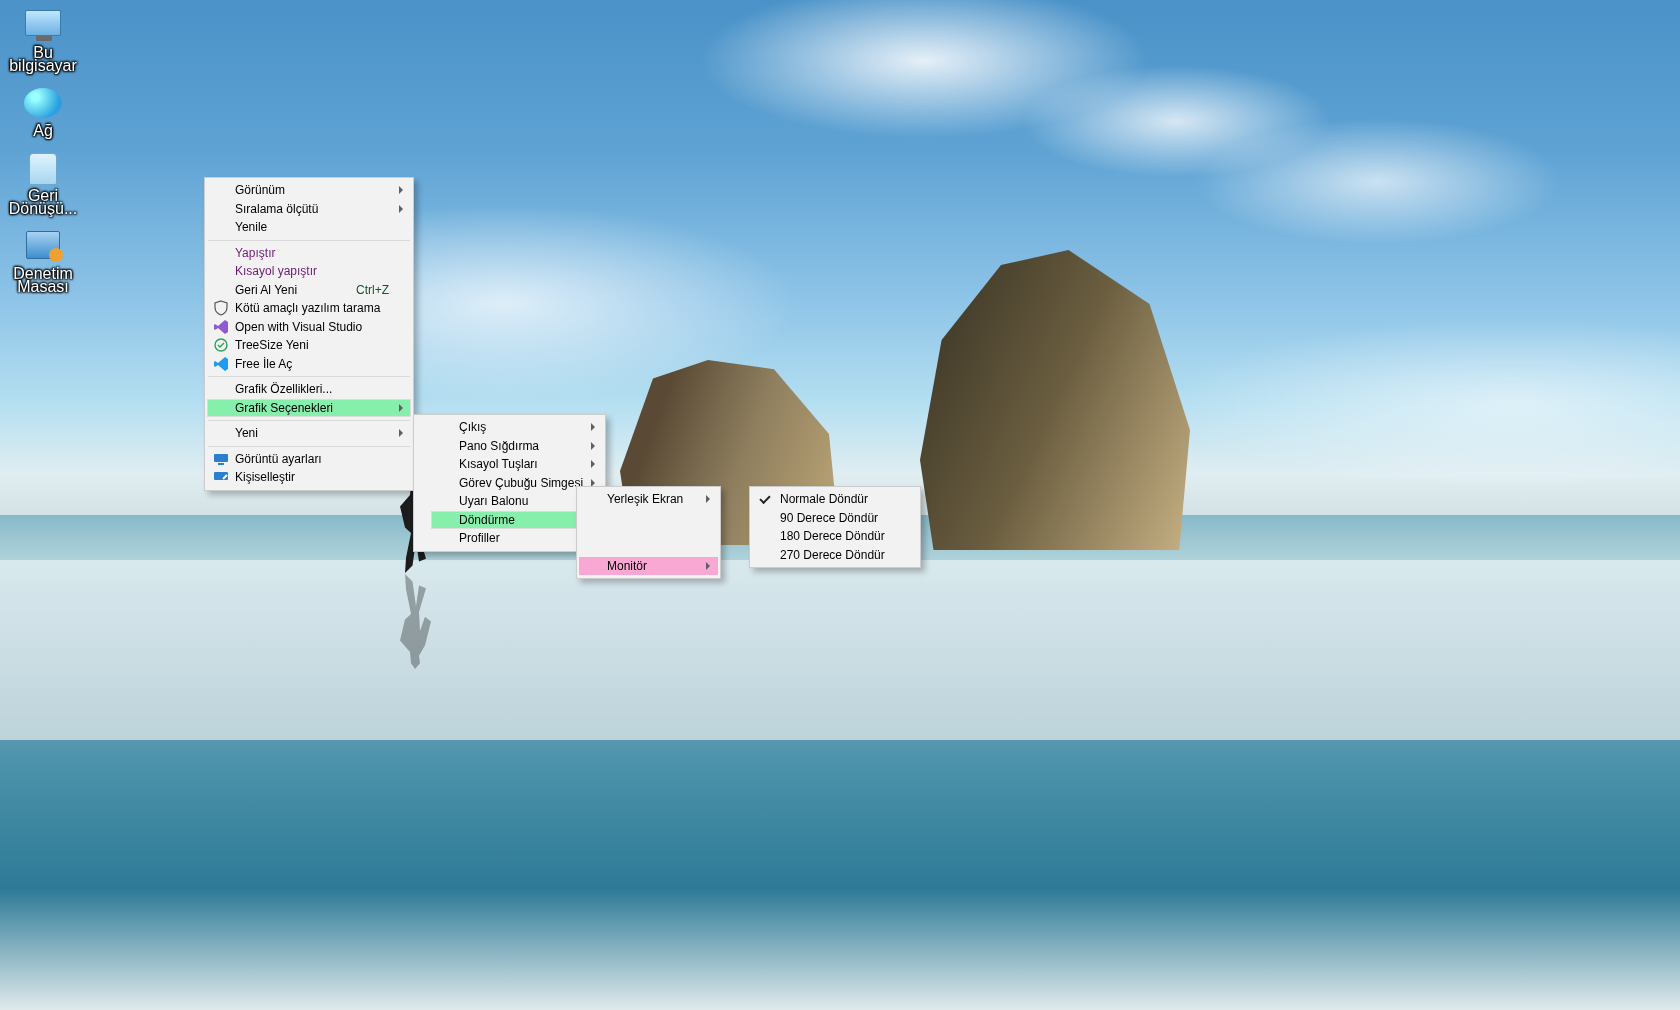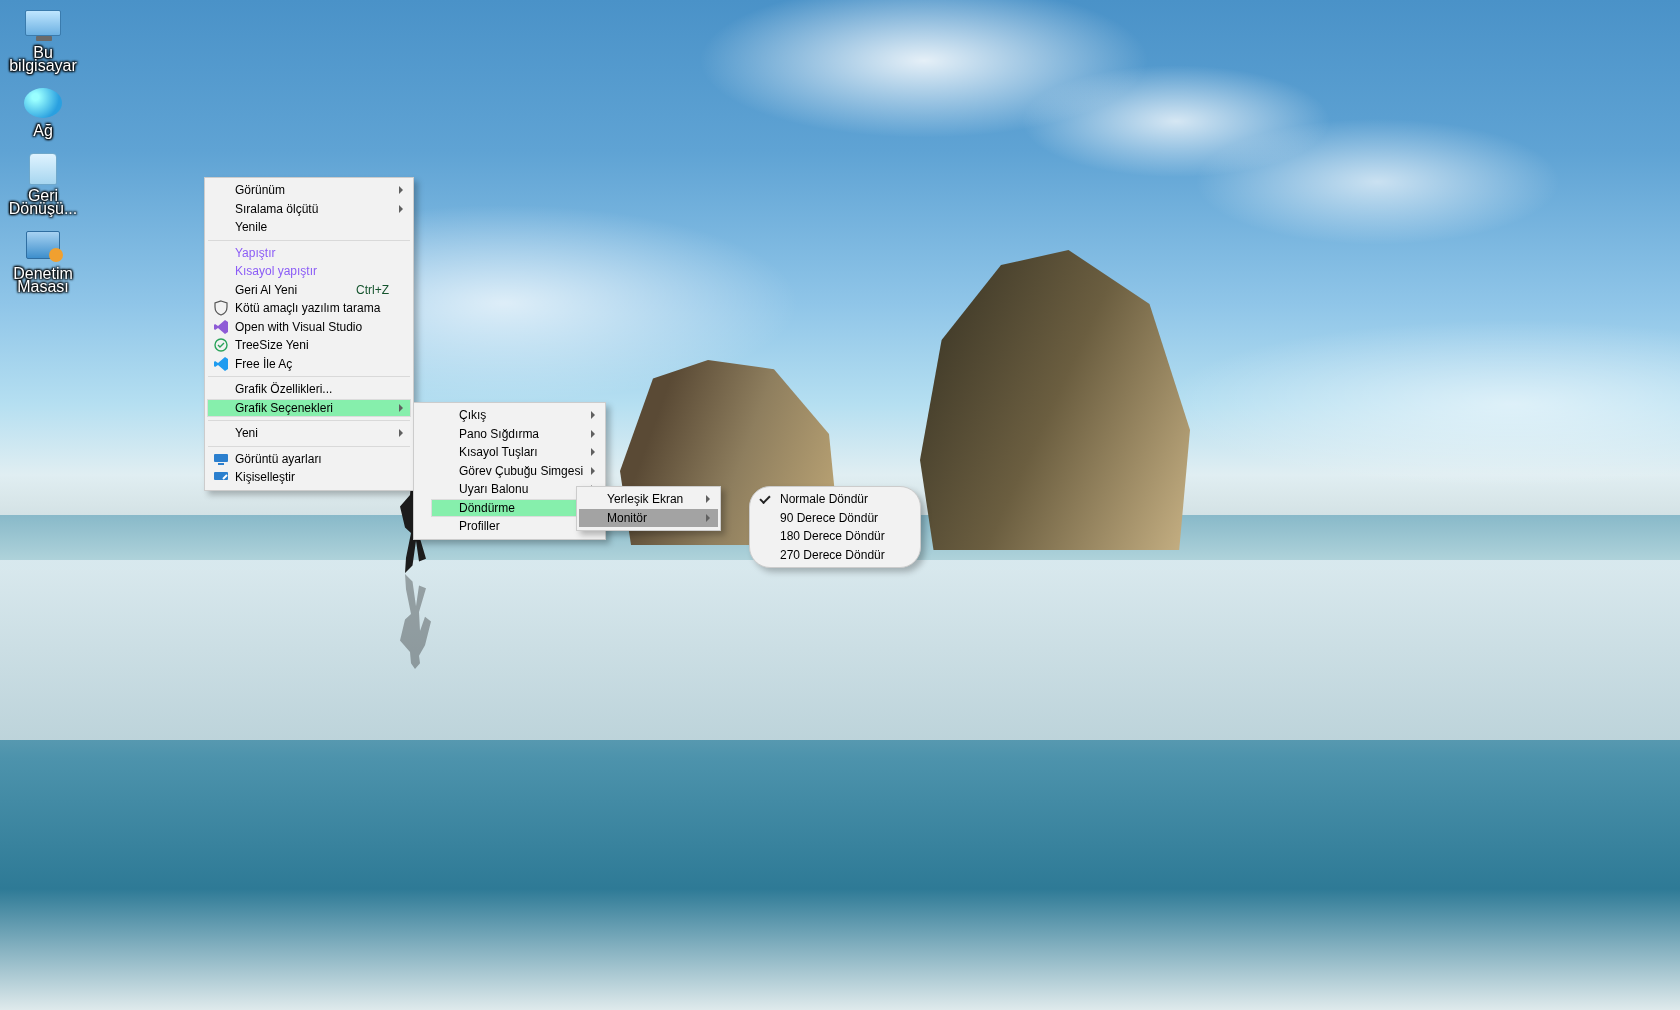--- a/index.html
+++ b/index.html
@@ -79,36 +79,36 @@
     position:absolute; background:#f2f2f2; border:1px solid #cccccc;
     box-shadow:4px 4px 6px rgba(0,0,0,.25);
     padding:3px 2px;
     text-align:center;
   }
   .menu .item {
     display:flex; align-items:center;
     height:18.5px; padding:0 22px 0 28px;
     color:#000; white-space:nowrap; position:relative;
   }
-  .menu .item.disabled { color:#8b5cf6; }
+  .menu .item.disabled { color:#701a75; }
   .menu .item.hover { background:#86efac; box-shadow:inset 0 0 0 1px #dcdcdc;}
-  .menu .item.sel { background:#a3a3a3; }
+  .menu .item.sel { background:#f9a8d4;margin-top:48px; }
   .menu .sep { height:1px; background:#d9d9d9; margin:3px 1px; }
   .menu .arrow {
     position:absolute; right:8px; top:50%; transform:translateY(-50%);
     border-left:4px solid #606060; border-top:4px solid transparent; border-bottom:4px solid transparent;
   }
   .menu .shortcut { margin-left:auto; color:#14532d; padding-left:30px;}
   .menu .ico { position:absolute; left:6px; top:50%; transform:translateY(-50%); width:16px; height:16px; }
   .menu .check{ position:absolute; left:8px; top:50%; transform:translateY(-50%);
      width:10px; height:6px; border-left:2px solid #222; border-bottom:2px solid #222; transform:translateY(-60%) rotate(-45deg);}
   #menu1 { left:204px; top:177px; width:210px;}
-  #menu2 { left:413px; top:402px; width:193px;padding-left:17px;}
+  #menu2 { left:413px; top:414px; width:193px;padding-left:17px;}
   #menu3 { left:576px; top:486px; width:145px;}
-  #menu4 { left:749px; top:486px; width:172px;border-radius:21px;}
+  #menu4 { left:749px; top:486px; width:172px;}
 
   .ico.shield svg,.ico.vs svg,.ico.tree svg,.ico.vscode svg,.ico.display svg,.ico.brush svg{width:16px;height:16px;}
 </style>
 </head>
 <body>
 
 <div class="clouds"></div>
 <div class="sea"></div>
 <div class="wet-sand"></div>
 <div class="rock1"></div>

